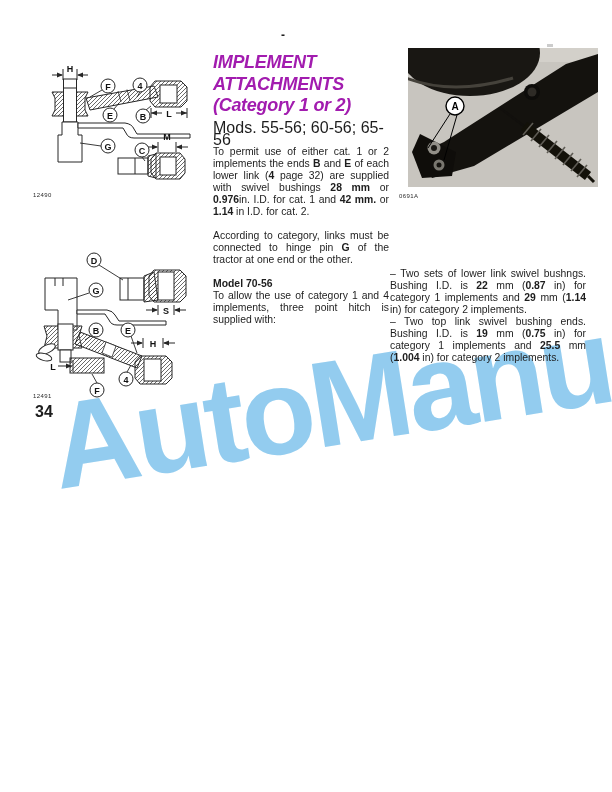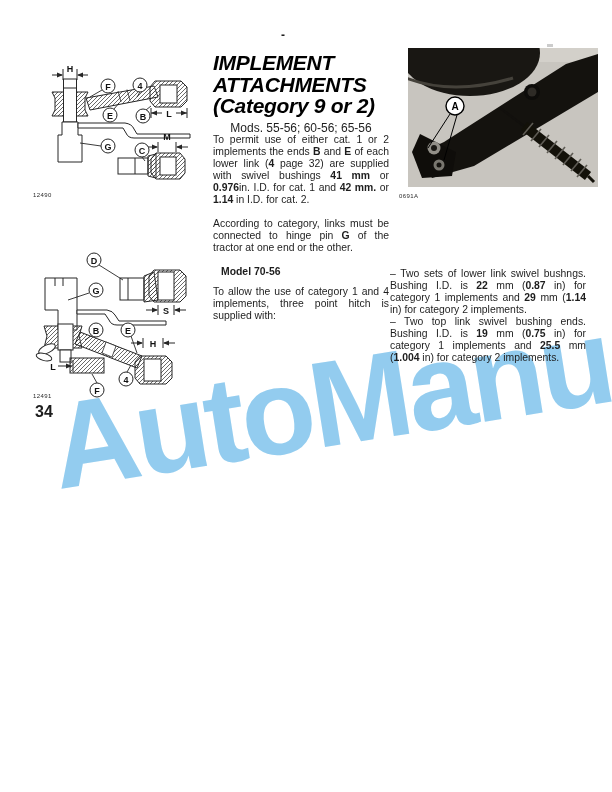--- a/index.html
+++ b/index.html
@@ -12,26 +12,26 @@
   .top-mark{left:281px;top:28px;font-size:12px;font-weight:bold;}
   .artifact{left:547px;top:44px;width:6px;height:3px;background:#cccccc;}
   .fig1{left:30px;top:60px;}
   .fig2{left:30px;top:248px;}
   .figid{font-size:6px;color:#2a2a2a;letter-spacing:.4px;}
   #figid1{left:33px;top:192px;} #figid2{left:33px;top:393px;} #photoid{left:399px;top:193px;}
   .pageno{left:35px;top:403px;font-size:16px;font-weight:bold;}
   .photo{left:408px;top:48px;width:190px;height:139px;}
   .col-center{left:213px;top:52px;width:176px;}
   .col-right{left:390px;top:268px;width:196px;}
-  h1.title{margin:0 0 5px 0;font-size:21px;line-height:21.5px;font-weight:bold;
-           font-style:italic;letter-spacing:-.3px;color:#000000;}
-  .mods{margin:0;font-size:12px;line-height:12px;text-align:center;}
+  h1.title{margin:0 0 5px 0;font-size:18px;line-height:21.5px;font-weight:bold;
+           font-style:italic;letter-spacing:-.3px;color:#a21caf;}
+  .mods{margin:0;font-size:16px;line-height:12px;}
   .body{margin:0 0 12px 0;font-size:10.4px;line-height:12px;text-align:justify;}
   .body b{font-weight:bold;}
-  .model{margin:8px;font-size:10.4px;line-height:12px;font-weight:bold;}
+  .model{margin:0;font-size:10.4px;line-height:12px;font-weight:bold;}
   .tight{margin:0;}
   svg text{font-family:"Liberation Sans",sans-serif;}
   .co{font-size:9px;font-weight:bold;fill:#111;text-anchor:middle;}
   .dim{font-size:9px;font-weight:bold;fill:#111;text-anchor:middle;}
 </style>
 </head>
 <body>
 
 <div class="page">
 
@@ -174,24 +174,24 @@
     </svg>
   </div>
   <div class="z2 figid" id="figid2">12491</div>
 
   <div class="z2 pageno">34</div>
 
   <div class="z2 col-center">
     <h1 class="title">
       <span>IMPLEMENT</span><br>
       <span>ATTACHMENTS</span><br>
-      <span>(Category 9 or 2)</span>
+      <span>(Category 1 or 2)</span>
     </h1>
     <p class="mods">Mods. 55-56; 60-56; 65-56</p>
-    <p class="body">To permit use of either cat. 1 or 2 implements the ends <b>B</b> and <b>E</b> of each lower link (<b>4</b> page 32) are supplied with swivel bushings <b>41 mm</b> or <b>0.976</b>in. I.D. for cat. 1 and <b>42 mm.</b> or <b>1.14</b> in I.D. for cat. 2.</p>
+    <p class="body">To permit use of either cat. 1 or 2 implements the ends <b>B</b> and <b>E</b> of each lower link (<b>4</b> page 32) are supplied with swivel bushings <b>28 mm</b> or <b>0.976</b>in. I.D. for cat. 1 and <b>42 mm.</b> or <b>1.14</b> in I.D. for cat. 2.</p>
     <p class="body">According to category, links must be connected to hinge pin <b>G</b> of the tractor at one end or the other.</p>
     <h3 class="model">Model 70-56</h3>
     <p class="body tight">To allow the use of category 1 and 4 implements, three point hitch is supplied with:</p>
   </div>
 
   <div class="z2 photo">
     <svg width="190" height="139" viewBox="0 0 190 139">
       <rect width="190" height="139" fill="#c8c5bf"></rect>
       <rect width="190" height="14" fill="#d3d0ca"></rect>
       <ellipse cx="62" cy="5" rx="70" ry="43" fill="#191713"></ellipse>

